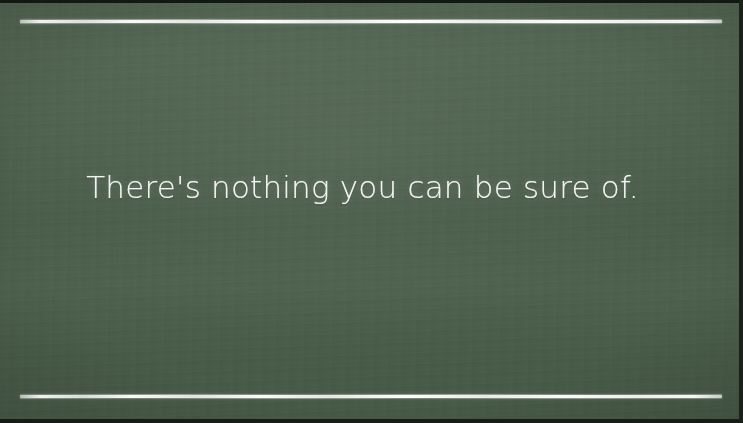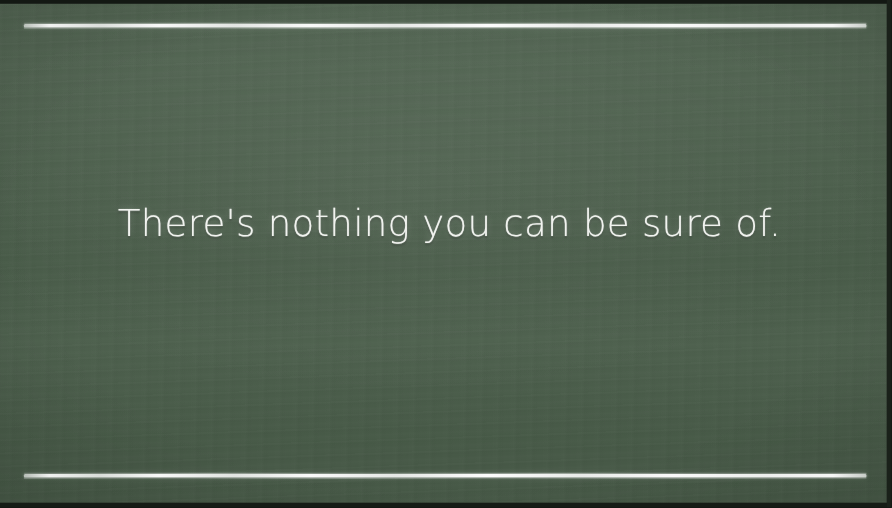--- a/index.html
+++ b/index.html
@@ -122,21 +122,21 @@
       rgba(255,255,255,0.28) 80%,
       rgba(255,255,255,0.14) 100%);
   }
 
   #rule-top    { top: 20px; }
   #rule-bottom { top: 395px; }
 
   
   #caption-line {
     position: absolute;
-    left: 12px;
+    left: 0;
     top: 168px;
     width: 725px;
     text-align: center;
     color: #f1f3ef;
     font-size: 31px;
     font-weight: 300;
     letter-spacing: 0.2px;
     line-height: 38px;
     white-space: nowrap;
     text-shadow:

